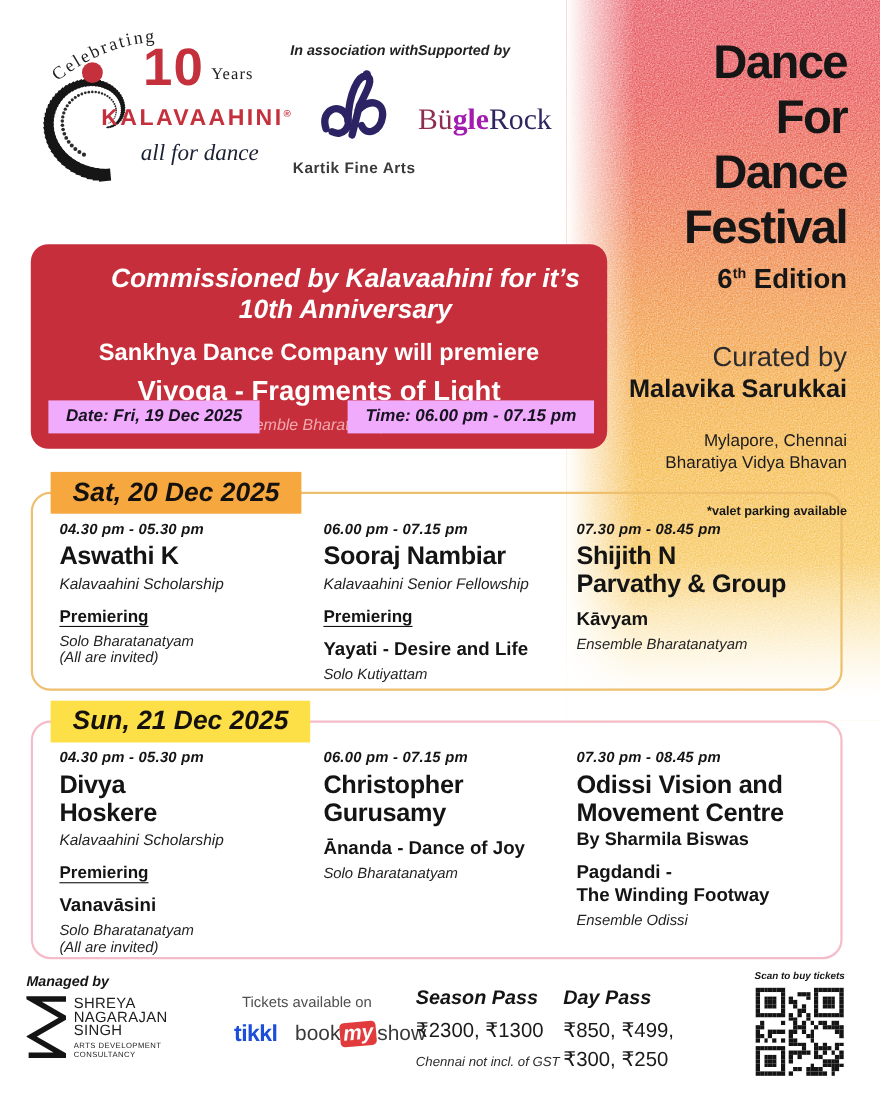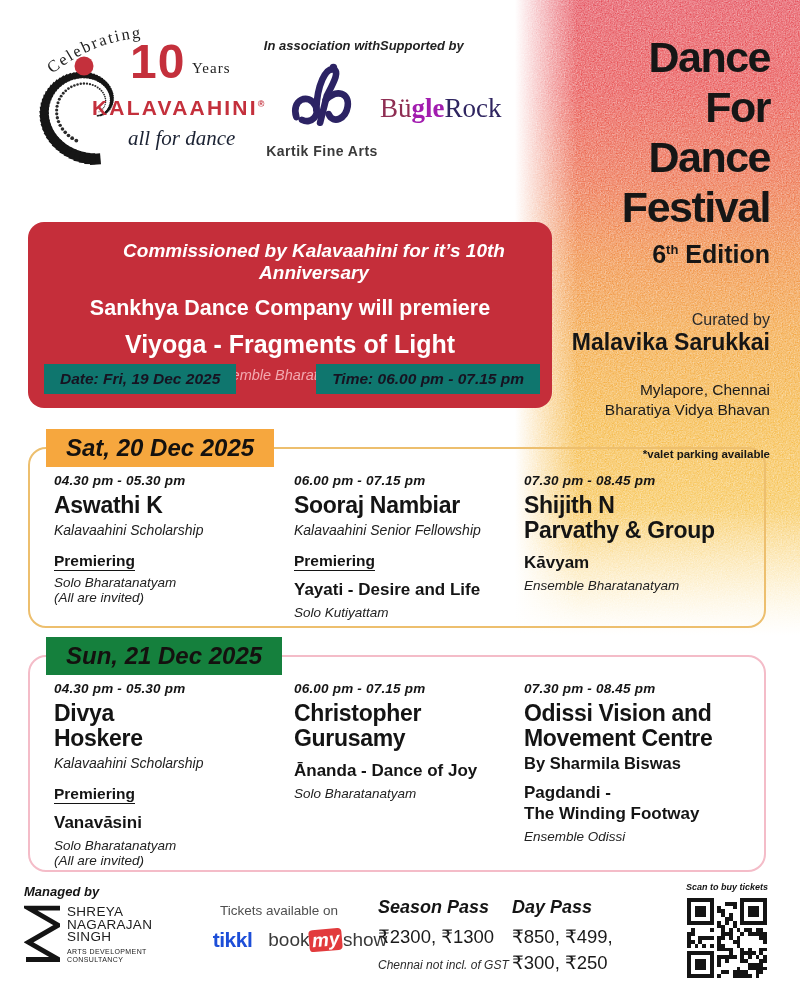--- a/index.html
+++ b/index.html
@@ -34,45 +34,45 @@
   .kfa-glyph{margin-top:6px;}
   .kfa-name{font-size:14px;font-weight:bold;color:#3a3a3a;letter-spacing:.5px;margin-top:2px;}
   .bugle{margin-top:40px;font-family:"Liberation Serif","DejaVu Serif",serif;font-size:27px;}
   .bugle .p1{color:#8f2e53;}.bugle .p2{color:#a21caf;font-weight:bold;}.bugle .p3{color:#2f2560;}
 
   
   .masthead{position:absolute;right:30px;top:32px;width:240px;text-align:right;z-index:3;color:#161616;}
   .mh-title{font-size:43px;line-height:50px;font-weight:bold;letter-spacing:-1.5px;}
   .mh-edition{margin-top:8px;font-size:25px;font-weight:bold;}
   .mh-edition sup{font-size:13px;}
-  .mh-curated{margin-top:42px;font-size:16px;color:#2b2b2b;}
+  .mh-curated{margin-top:42px;font-size:25px;color:#2b2b2b;}
   .mh-curator{font-size:23px;font-weight:bold;}
   .mh-venue{margin-top:24px;font-size:15.5px;line-height:20px;color:#1c1c1c;}
   .mh-note{margin-top:28px;font-size:11.5px;font-weight:bold;}
 
   
   .banner{position:absolute;left:28px;top:222px;width:524px;height:186px;background:#c52e3a;
           border-radius:16px;color:#fff;text-align:center;z-index:4;}
-  .bn-commissioned{padding-top:18px;font-size:19px;font-weight:bold;font-style:italic;margin-left:48px;}
+  .bn-commissioned{padding-top:18px;font-size:24px;font-weight:bold;font-style:italic;margin-left:48px;}
   .bn-line1{margin-top:12px;font-size:21.5px;font-weight:bold;}
   .bn-line2{margin-top:9px;font-size:25px;font-weight:bold;}
   .bn-style{margin-top:8px;font-size:14.5px;font-style:italic;color:#f3a9b0;}
-  .chip{position:absolute;bottom:14px;background:#0f766e;color:#171321;font-size:15.5px;
+  .chip{position:absolute;bottom:14px;background:#f0abfc;color:#171321;font-size:15.5px;
         font-weight:bold;font-style:italic;padding:6px 16px;}
   .chip.date{left:16px;}
   .chip.time{right:12px;}
 
   
   .section{position:absolute;left:28px;width:734px;border-radius:18px;z-index:2;}
   .section.sat{top:447px;height:177px;border:2px solid #edbf6e;}
   .section.sun{top:655px;height:213px;border:2px solid #f4bcc8;}
   .day-label{position:absolute;top:-20px;left:16px;padding:5px 20px;font-size:24px;
              font-weight:bold;font-style:italic;color:#14110f;}
   .sat .day-label{background:#f6a73e;}
-  .sun .day-label{background:#15803d;}
+  .sun .day-label{background:#fde047;}
   .ev{position:absolute;top:24px;width:228px;}
   .ev.c1{left:24px;}.ev.c2{left:264px;}.ev.c3{left:494px;width:238px;}
   .ev-time{font-size:13.5px;font-weight:bold;font-style:italic;letter-spacing:.2px;}
   .ev-name{font-size:23px;font-weight:bold;line-height:1.08;margin-top:5px;letter-spacing:-.3px;white-space:pre-line;}
   .ev-sub{font-size:14px;font-style:italic;margin-top:4px;color:#222;}
   .ev-byline{font-size:16.5px;font-weight:bold;margin-top:3px;}
   .ev-prem{font-size:15.5px;font-weight:bold;margin-top:14px;text-decoration:underline;
            text-underline-offset:4px;display:inline-block;}
   .ev-work{font-size:17px;font-weight:bold;margin-top:9px;line-height:1.25;white-space:pre-line;}
   .ev-style{font-size:13.5px;font-style:italic;margin-top:5px;color:#222;}

